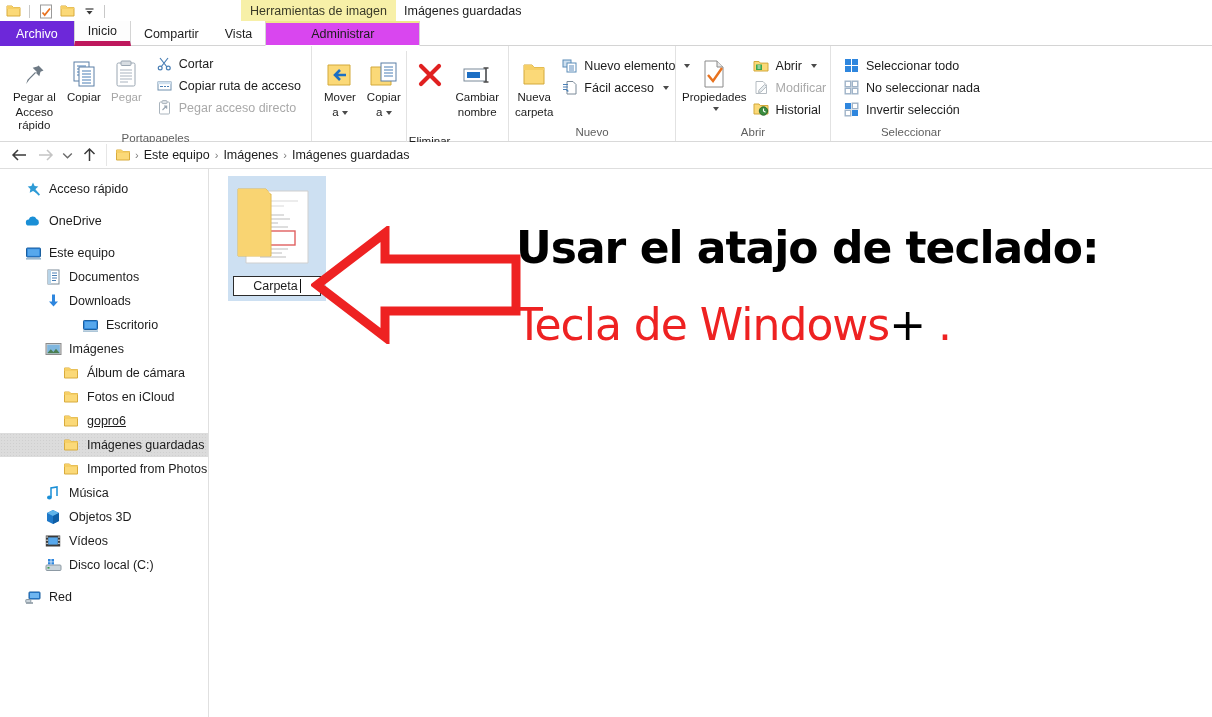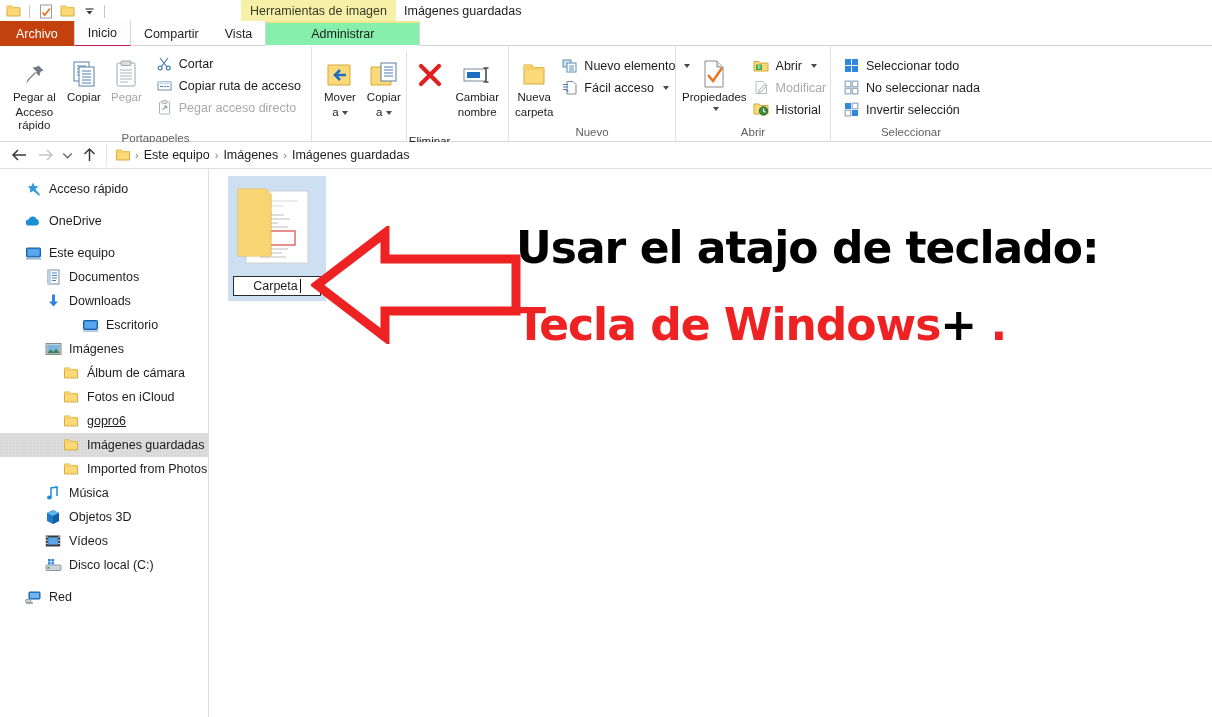--- a/index.html
+++ b/index.html
@@ -34,28 +34,28 @@
   .tabstrip {
     position: absolute; left: 0; top: 21px; width: 1212px; height: 25px;
     background: #ffffff; display: flex; align-items: stretch;
     border-bottom: 1px solid #d4d4d4;
   }
   .tab {
     display: flex; align-items: center; justify-content: center;
     font-size: 12.5px; color: #1c1c1c; padding: 0 13px; height: 25px;
     white-space: nowrap;
   }
-  .tab.file { background: #c2410c; color: #fff; padding: 0 16px; }
+  .tab.file { background: #6d28d9; color: #fff; padding: 0 16px; }
   .tab.active {
     background: #fdfdfd; border-left: 1px solid #d4d4d4;
-    border-right: 1px solid #d4d4d4; border-bottom: 1px solid #be185d;
+    border-right: 1px solid #d4d4d4; border-bottom: 5px solid #be185d;
     position: relative; z-index: 3;
   }
   .tab.ctx-tab {
-    background: #86efac; border-left: 1px solid #d4d4d4;
+    background: #d946ef; border-left: 1px solid #d4d4d4;
     border-right: 1px solid #d4d4d4; border-top: 2px solid #f0e68c;
     border-bottom: 1px solid #ffffff; width: 155px; padding: 0; position: relative; z-index: 3;
   }
 
   
   .ribbon {
     position: absolute; left: 0; top: 46px; width: 1212px; height: 96px;
     background: #ffffff; border-bottom: 1px solid #d9d9d9;
     display: flex; align-items: stretch;
   }
@@ -138,21 +138,21 @@
   .anno-arrow { position: absolute; left: 311px; top: 226px; }
   .anno-l1 {
     position: absolute; left: 516px; top: 222px;
     font-family: "DejaVu Sans", sans-serif;
     font-size: 44px; font-weight: bold; color: #000000;
     letter-spacing: -1px; white-space: nowrap;
   }
   .anno-l2 {
     position: absolute; left: 516px; top: 299px;
     font-family: "DejaVu Sans", sans-serif;
-    font-size: 44px; font-weight: bold; color: #ee2222;
+    font-size: 44px; font-weight: normal; color: #ee2222;
     letter-spacing: -1px; white-space: nowrap;
   }
   .anno-plus { color: #000000; }
 </style>
 </head>
 <body>
 
 <div id="app">
 
   <div class="titlebar">

